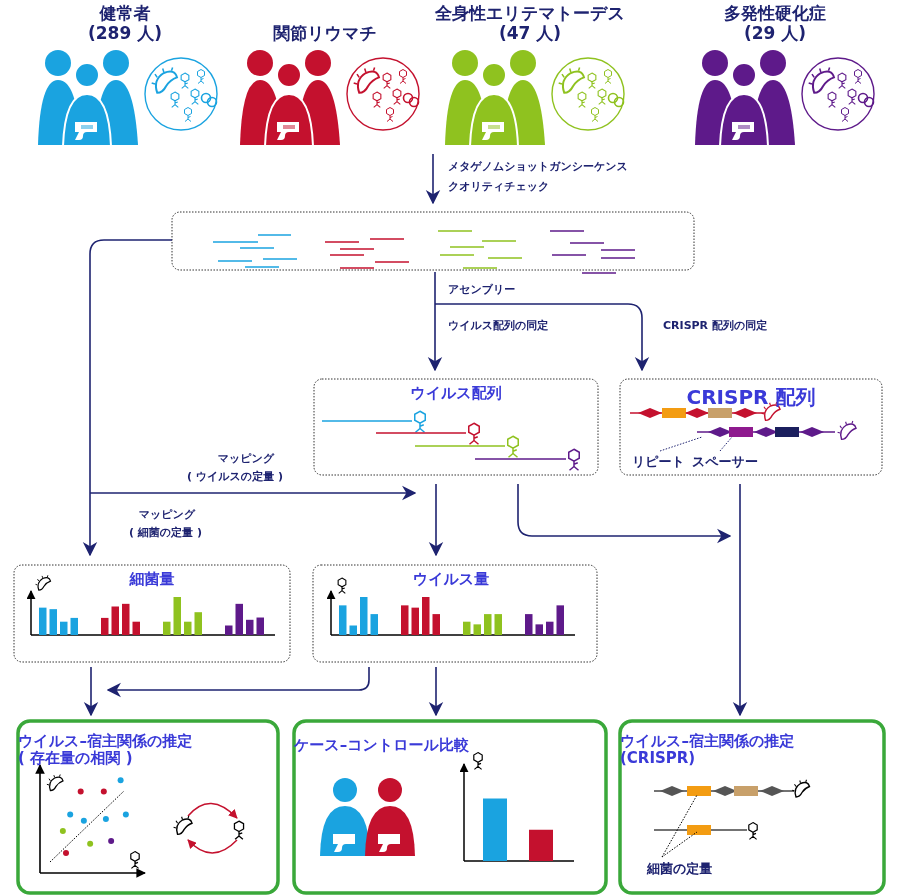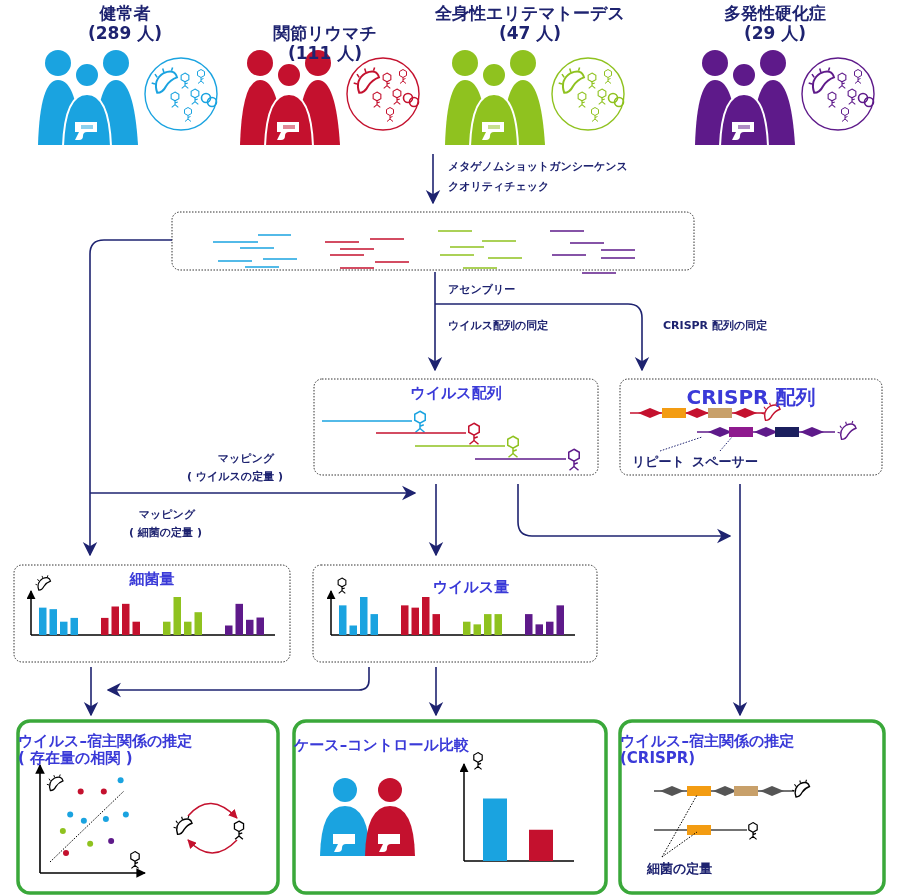--- a/index.html
+++ b/index.html
@@ -448,21 +448,20 @@
       </g>
     </g>
 </svg>
 
 <div class="grp-title" style="left:40px;top:3px;width:170px;">
   <div>健常者</div>
   <div>(289 人)</div>
 </div>
 <div class="grp-title" style="left:240px;top:3px;width:170px;margin-top:20px;">
   <div>関節リウマチ</div>
-  <div>(111 人)</div>
 </div>
 <div class="grp-title" style="left:430px;top:3px;width:200px;">
   <div>全身性エリテマトーデス</div>
   <div>(47 人)</div>
 </div>
 <div class="grp-title" style="left:690px;top:3px;width:170px;">
   <div>多発性硬化症</div>
   <div>(29 人)</div>
 </div>
 
@@ -474,21 +473,21 @@
 <div class="lbl" style="left:196px;top:450px;width:100px;text-align:center;">マッピング</div>
 <div class="lbl" style="left:160px;top:468px;width:150px;text-align:center;">( ウイルスの定量 )</div>
 <div class="lbl" style="left:122px;top:506px;width:90px;text-align:center;">マッピング</div>
 <div class="lbl" style="left:103px;top:524px;width:125px;text-align:center;">( 細菌の定量 )</div>
 
 <div class="box-title" style="left:314px;top:384px;width:284px;">ウイルス配列</div>
 <div class="box-title" style="left:620px;top:384px;width:262px;font-size:20px;">CRISPR 配列</div>
 <div class="small-lbl" style="left:632px;top:453px;">リピート</div>
 <div class="small-lbl" style="left:692px;top:453px;">スペーサー</div>
 <div class="box-title" style="left:14px;top:570px;width:276px;">細菌量</div>
-<div class="box-title" style="left:329px;top:570px;width:284px;margin-top:8px;">ウイルス量</div>
+<div class="box-title" style="left:309px;top:570px;width:284px;">ウイルス量</div>
 
 <div class="res-title" style="left:18px;top:733px;width:260px;">
   <div>ウイルス–宿主関係の推定</div>
   <div>( 存在量の相関 )</div>
 </div>
 <div class="res-title" style="left:294px;top:737px;width:312px;">ケース–コントロール比較</div>
 <div class="res-title" style="left:620px;top:733px;width:264px;">
   <div>ウイルス–宿主関係の推定</div>
   <div>(CRISPR)</div>
 </div>

